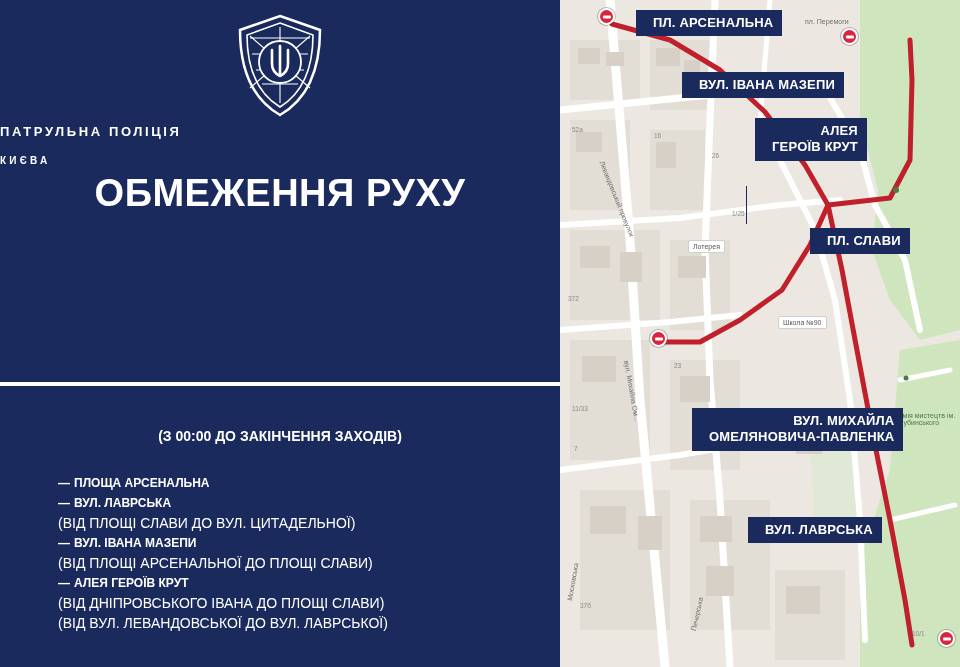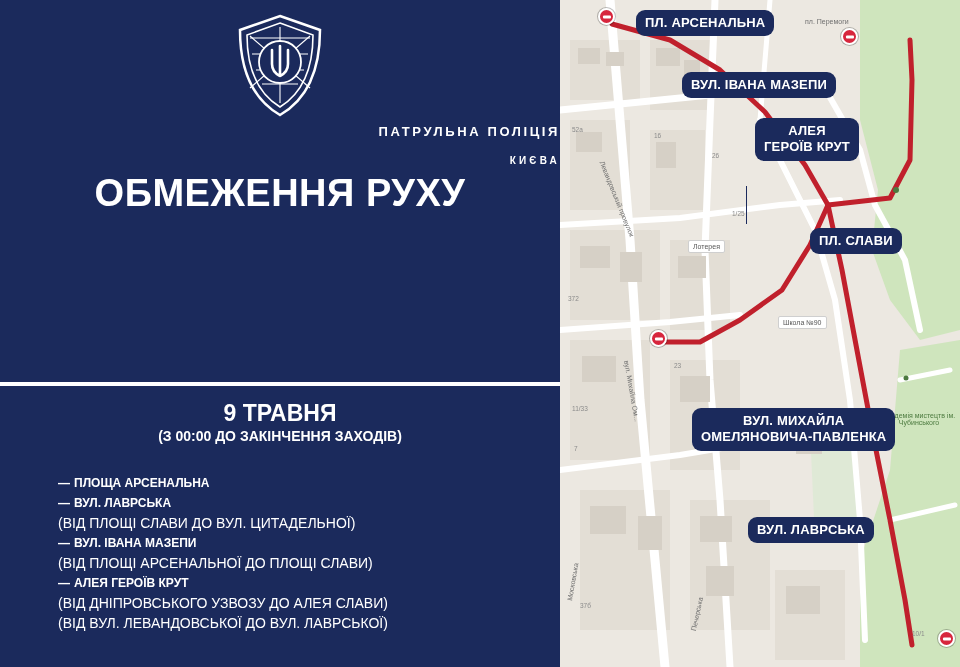--- a/index.html
+++ b/index.html
@@ -40,21 +40,21 @@
     left: 0; top: 382px;
     width: 560px; height: 4px;
     background: #ffffff;
   }
 
   
   .logo-wrap {
     position: absolute;
     left: 0; top: 14px;
     width: 560px;
-    text-align: right;
+    text-align: left;
   }
   .logo-badge {
     width: 92px; height: 104px;
     margin: 0 auto;
     position: relative;
   }
   .logo-badge svg { display: block; }
   .logo-text1 {
     margin-top: 6px;
     color: #ffffff;
@@ -131,26 +131,25 @@
   }
   .map-svg { position: absolute; left: 0; top: 0; }
 
   
   .map-label {
     position: absolute;
     background: #1b2a5c;
     color: #ffffff;
     font-weight: bold;
     font-size: 13px;
-    padding: 5px 9px 6px 9px;
+    padding: 5px 9px 6px 17px;
     white-space: nowrap;
     line-height: 15px;
-    text-align: center;
+    text-align: right;
     letter-spacing: 0.2px;
-    border-radius: 9px;
   }
   .map-label.two-line { line-height: 16px; }
 
   .leader {
     position: absolute;
     background: #1b2a5c;
   }
 
   .noentry {
     position: absolute;
@@ -226,38 +225,37 @@
           <circle cx="46" cy="48" r="21" fill="#1b2a5c" stroke="#ffffff" stroke-width="1.8"></circle>
           <path d="M46 32 L46 62 M38 36 L38 50 Q38 58 46 62 M54 36 L54 50 Q54 58 46 62" stroke="#ffffff" stroke-width="2.6" fill="none" stroke-linecap="round"></path>
         </svg>
       </div>
       <div class="logo-text1">ПАТРУЛЬНА ПОЛІЦІЯ</div>
       <div class="logo-text2">КИЄВА</div>
     </div>
 
     <div class="main-title">ОБМЕЖЕННЯ РУХУ</div>
 
-    <div class="date-title">9 ТРАВНЯ</div>
     <div class="date-sub">(З 00:00 ДО ЗАКІНЧЕННЯ ЗАХОДІВ)</div>
 
     <div class="list">
       <div class="list-item">
         <div class="li-main"><span class="li-dash">—</span><span>ПЛОЩА АРСЕНАЛЬНА</span></div>
       </div>
       <div class="list-item">
         <div class="li-main"><span class="li-dash">—</span><span>ВУЛ. ЛАВРСЬКА</span></div>
         <div class="li-sub">(ВІД ПЛОЩІ СЛАВИ ДО ВУЛ. ЦИТАДЕЛЬНОЇ)</div>
       </div>
       <div class="list-item">
         <div class="li-main"><span class="li-dash">—</span><span>ВУЛ. ІВАНА МАЗЕПИ</span></div>
         <div class="li-sub">(ВІД ПЛОЩІ АРСЕНАЛЬНОЇ ДО ПЛОЩІ СЛАВИ)</div>
       </div>
       <div class="list-item">
         <div class="li-main"><span class="li-dash">—</span><span>АЛЕЯ ГЕРОЇВ КРУТ</span></div>
-        <div class="li-sub">(ВІД ДНІПРОВСЬКОГО УЗВОЗУ ДО АЛЕЯ СЛАВИ)</div>
+        <div class="li-sub">(ВІД ДНІПРОВСЬКОГО ІВАНА ДО ПЛОЩІ СЛАВИ)</div>
       </div>
       <div class="list-item">
         <div class="li-sub">(ВІД ВУЛ. ЛЕВАНДОВСЬКОЇ ДО ВУЛ. ЛАВРСЬКОЇ)</div>
       </div>
     </div>
   </div>
 
   <div class="map-panel">
 
     <svg class="map-svg" width="400" height="667" viewBox="0 0 400 667">

